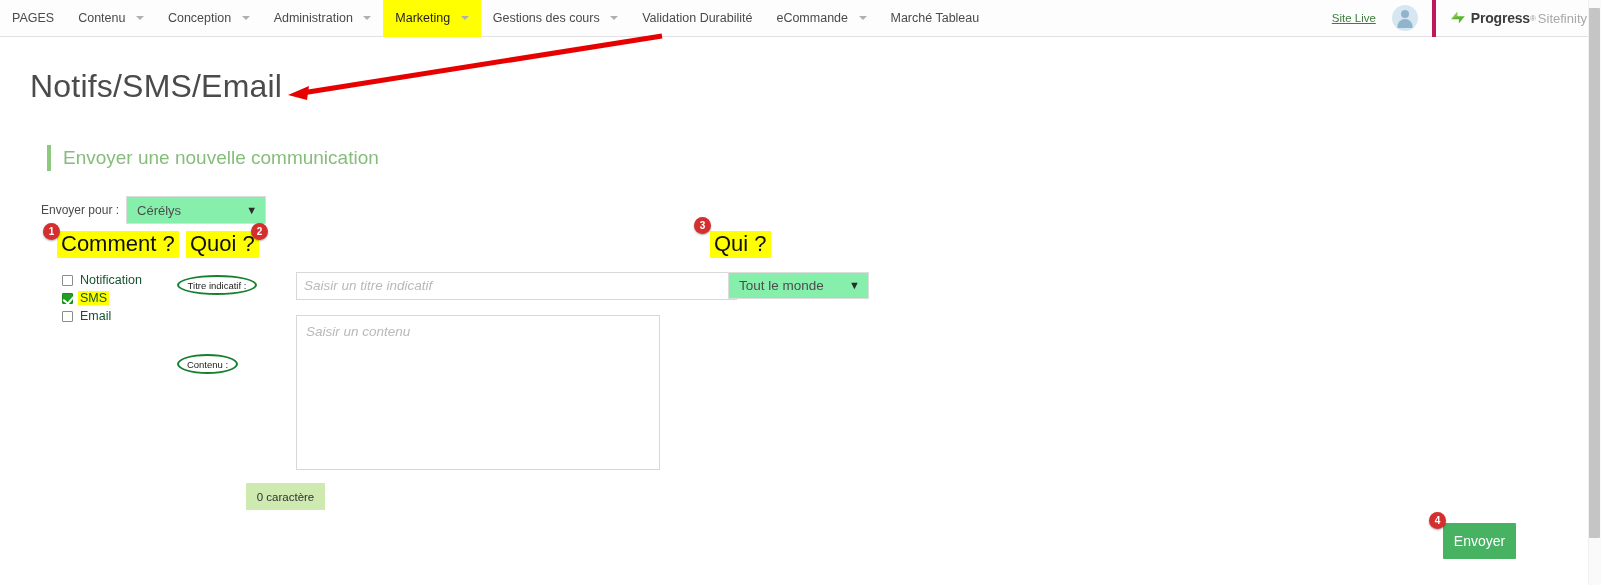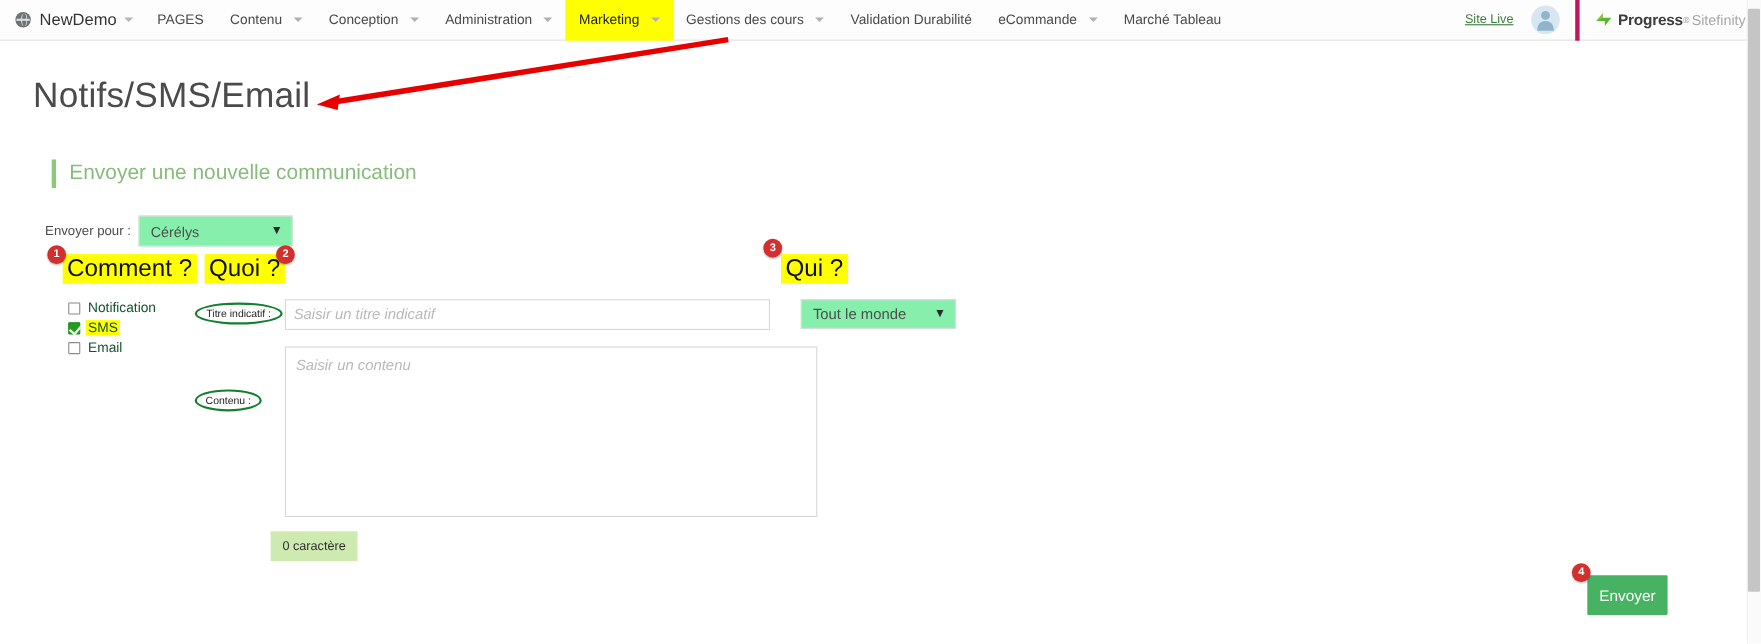--- a/index.html
+++ b/index.html
@@ -190,29 +190,30 @@
   }
   #ell-titre   { left: 177px; top: 275px; width: 80px; height: 20px; }
   #ell-contenu { left: 177px; top: 314px; width: 61px; height: 20px; margin-top: 40px; }
 
   
   .field {
     position: absolute;
     border: 1px solid #d8d8d8;
     background: #fff;
     font-family: "Liberation Sans", sans-serif;
+    margin-left: 37px;
   }
   #input-titre {
     left: 259px; top: 272px; width: 441px; height: 28px;
     font-size: 13.5px; color: #b9b9b9; font-style: italic;
     padding: 0 7px; line-height: 26px;
     overflow: hidden; white-space: nowrap;
   }
   #textarea-contenu {
-    left: 259px; top: 315px; width: 484px; height: 155px;
+    left: 259px; top: 315px; width: 364px; height: 155px;
     font-size: 13.5px; color: #b9b9b9; font-style: italic;
     padding: 8px 9px;
   }
 
   #char-count {
     position: absolute; left: 246px; top: 483px;
     width: 79px; height: 27px;
     background: #cfeab1;
     display: flex; align-items: center; justify-content: center;
     font-size: 11.5px; color: #2f2f2f;
@@ -245,25 +246,20 @@
     position: absolute; right: 1px; top: 8px;
     width: 11px; height: 530px; background: #c5c5c5; border-radius: 1px;
     cursor: pointer;
   }
 </style>
 </head>
 <body>
 
 <div id="topbar">
 
-  <div class="site-brand">
-    <span class="globe-icon"></span>
-    <span class="brand-label">NewDemo</span>
-    <span class="caret"></span>
-  </div>
 
   <div class="nav-item">
     <span>PAGES</span>
   </div>
   <div class="nav-item">
     <span>Contenu</span>
     <span class="caret"></span>
   </div>
   <div class="nav-item">
     <span>Conception</span>

